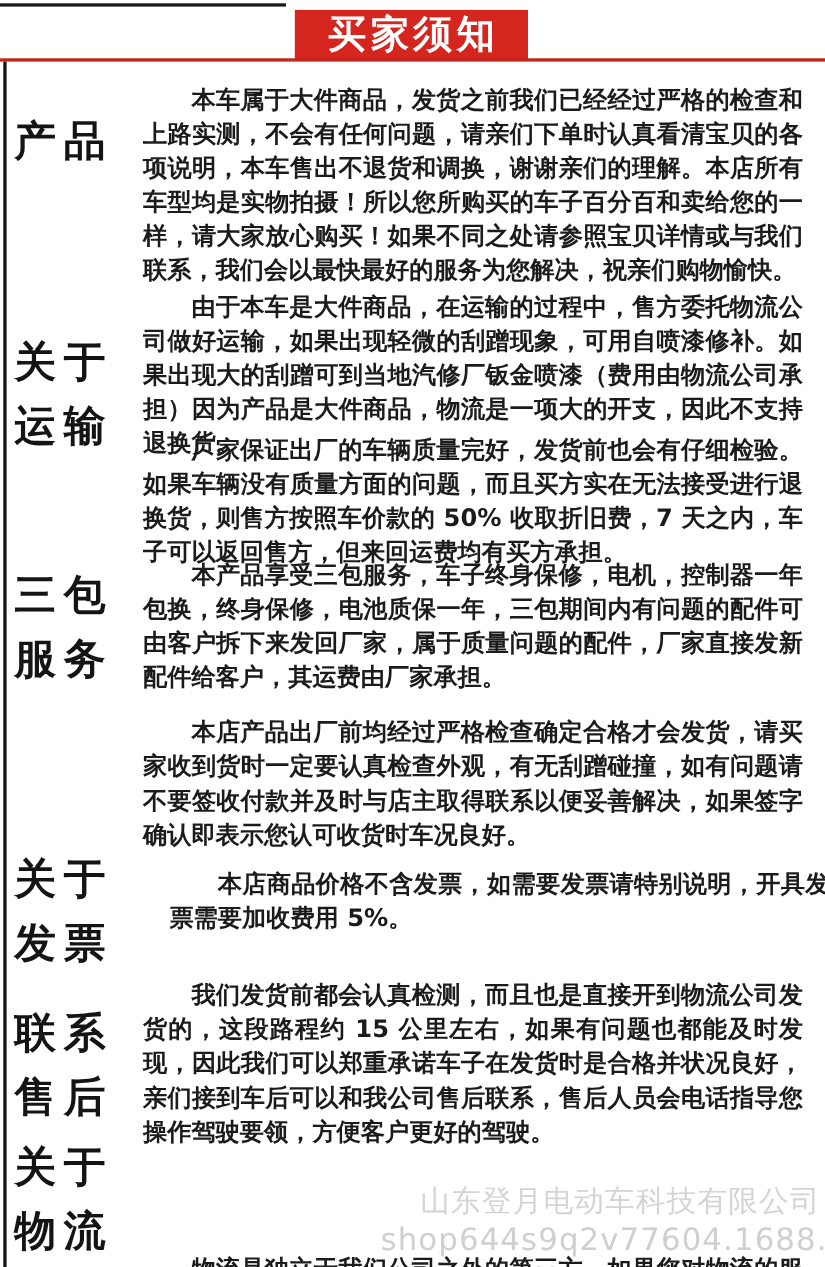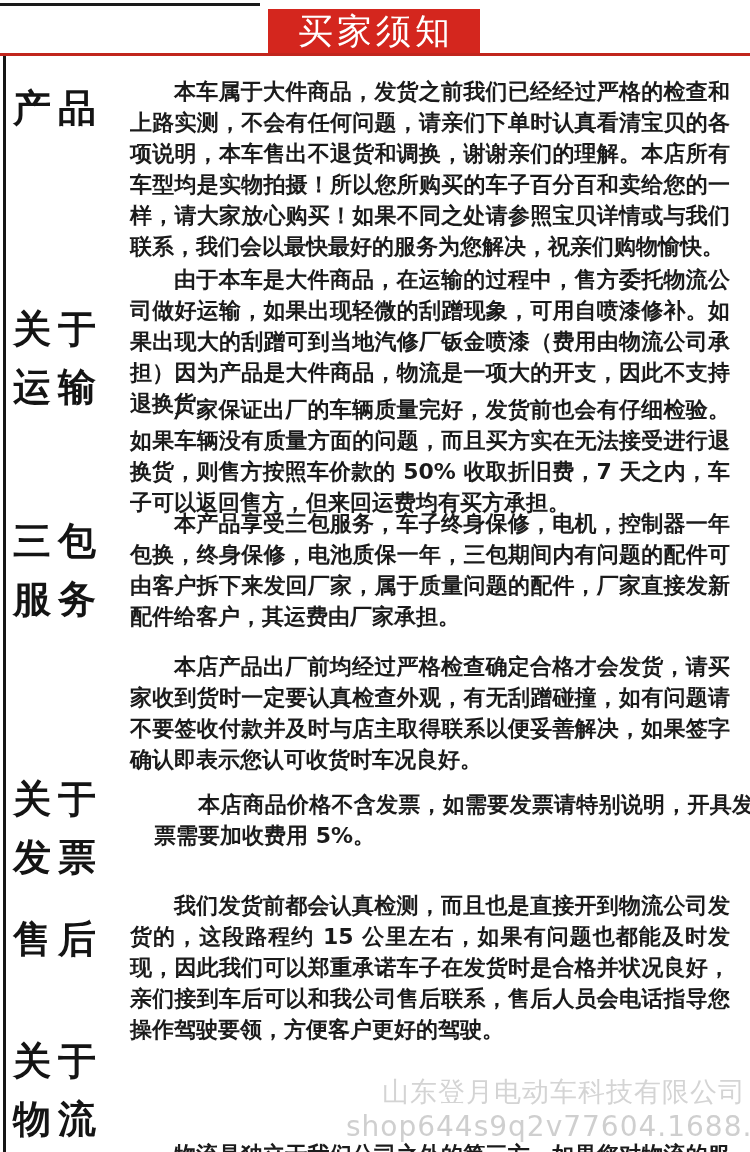--- a/index.html
+++ b/index.html
@@ -18,21 +18,21 @@
     width: 260px; height: 3px;
     background: #1a1a1a;
   }
   .title-box {
     position: absolute;
     left: 268px; top: 9px;
     width: 212px; height: 45px;
     background: #d4261e;
     color: #ffffff;
     display: flex; align-items: center; justify-content: center;
-    font-size: 35px; font-weight: 400; letter-spacing: 4px;
+    font-size: 35px; font-weight: 700; letter-spacing: 4px;
     text-indent: 4px;
   }
   .red-rule {
     position: absolute;
     left: 0; top: 53px;
     width: 750px; height: 3px;
     background: #c1261d;
   }
   .left-rule {
     position: absolute;
@@ -71,21 +71,21 @@
     letter-spacing: 1px;
     white-space: nowrap;
   }
   .watermark .wm-url {
     font-size: 28px;
     color: rgba(160,160,160,0.50);
     letter-spacing: 1px;
     white-space: nowrap;
   }
   
-  #lbl-0 { top: 79px; }   #par-0-0 { top: 76px; }
+  #lbl-0 { top: 99px; }   #par-0-0 { top: 76px; }
   #lbl-1 { top: 300px; }  #par-1-0 { top: 264px; } #par-1-1 { top: 394px; }
   #lbl-2 { top: 512px; }  #par-2-0 { top: 508px; }
   #lbl-3 { top: 650px; }  #par-3-0 { top: 651px; }
   #lbl-4 { top: 770px; }  #par-4-0 { top: 789px; margin-left: 24px; }
   #lbl-5 { top: 910px; }  #par-5-0 { top: 890px; }
   #lbl-6 { top: 1032px; } #par-6-0 { top: 1094px; margin-top: 45px; }
 </style>
 </head>
 <body>
 
@@ -109,20 +109,21 @@
   </div>
   <div class="side-label" id="lbl-2">
     <div>三包</div>
     <div>服务</div>
   </div>
   <div class="side-label" id="lbl-4">
     <div>关于</div>
     <div>发票</div>
   </div>
   <div class="side-label" id="lbl-5">
+    <div>联系</div>
     <div>售后</div>
   </div>
   <div class="side-label" id="lbl-6">
     <div>关于</div>
     <div>物流</div>
   </div>
 
   <div class="para" id="par-0-0">本车属于大件商品，发货之前我们已经经过严格的检查和上路实测，不会有任何问题，请亲们下单时认真看清宝贝的各项说明，本车售出不退货和调换，谢谢亲们的理解。本店所有车型均是实物拍摄！所以您所购买的车子百分百和卖给您的一样，请大家放心购买！如果不同之处请参照宝贝详情或与我们联系，我们会以最快最好的服务为您解决，祝亲们购物愉快。</div>
   <div class="para" id="par-1-0">由于本车是大件商品，在运输的过程中，售方委托物流公司做好运输，如果出现轻微的刮蹭现象，可用自喷漆修补。如果出现大的刮蹭可到当地汽修厂钣金喷漆（费用由物流公司承担）因为产品是大件商品，物流是一项大的开支，因此不支持退换货。</div>
   <div class="para" id="par-1-1">厂家保证出厂的车辆质量完好，发货前也会有仔细检验。如果车辆没有质量方面的问题，而且买方实在无法接受进行退换货，则售方按照车价款的 50% 收取折旧费，7 天之内，车子可以返回售方，但来回运费均有买方承担。</div>

